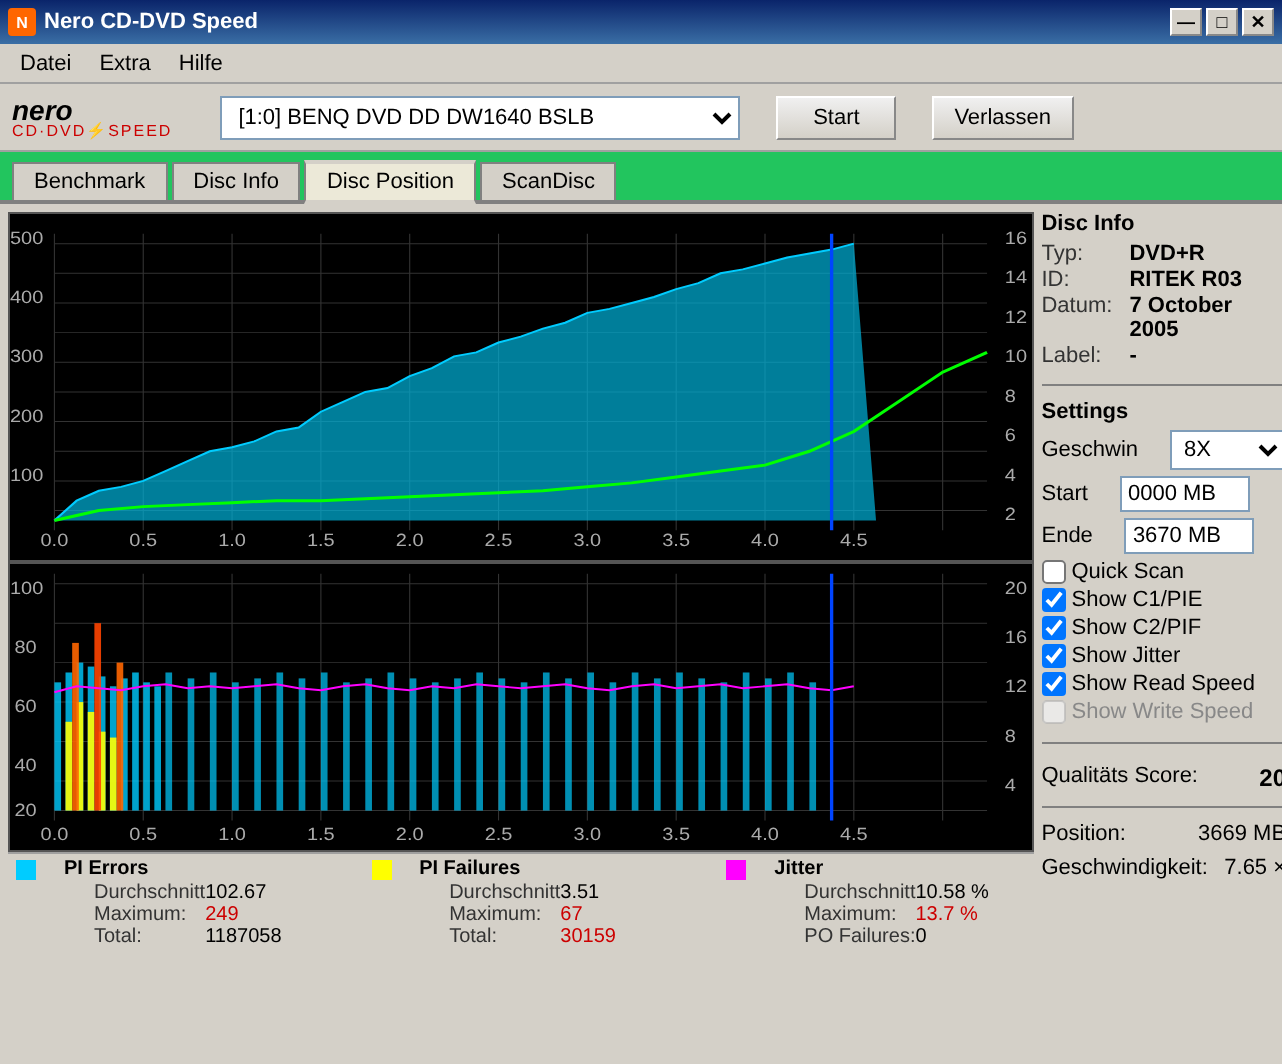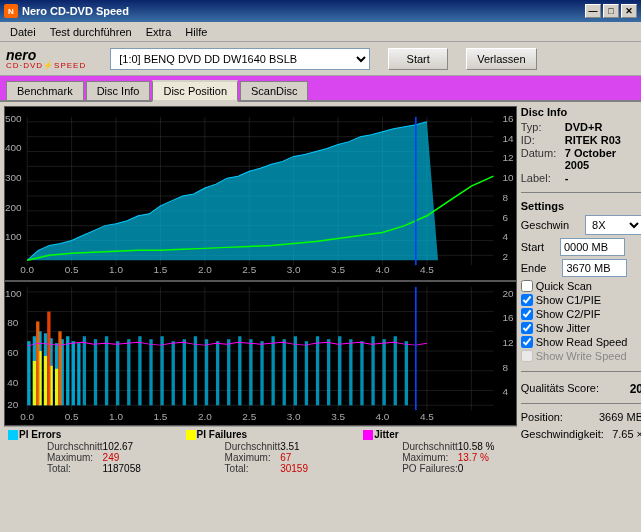--- a/index.html
+++ b/index.html
@@ -94,21 +94,21 @@
       background: linear-gradient(to bottom, #f0f0f0, #d4d0c8);
       border: 1px solid #888;
       border-top-color: #fff;
       border-left-color: #fff;
       font-size: 11px;
       cursor: pointer;
       min-width: 60px;
     }
     
     .tabs-bar {
-      background: #d946ef;
+      background: #22c55e;
       display: flex;
       align-items: flex-end;
       padding: 4px 6px 0;
       border-bottom: 2px solid #808080;
     }
     .tab {
       padding: 3px 10px;
       font-size: 11px;
       border: 1px solid #808080;
       border-bottom: none;
@@ -232,21 +232,21 @@
       font-size: 10px;
     }
     .stat-group {
       display: flex;
       flex-direction: column;
       min-width: 100px;
     }
     .stat-header {
       display: flex;
       align-items: center;
-      gap: 1px;
+      gap: 14px;
       font-weight: bold;
       margin-bottom: 1px;
     }
     .stat-color-box {
       width: 10px; height: 10px;
       display: inline-block;
     }
     .stat-row {
       display: flex;
       justify-content: space-between;
@@ -273,21 +273,20 @@
   </div>
   <div class="title-bar-buttons">
     <div class="title-btn">—</div>
     <div class="title-btn">□</div>
     <div class="title-btn">✕</div>
   </div>
 </div>
 
 <div class="menu-bar">
   <div class="menu-item">Datei</div>
-  <div class="menu-item">Test durchführen</div>
   <div class="menu-item">Extra</div>
   <div class="menu-item">Hilfe</div>
 </div>
 
 <div class="toolbar">
   <div class="nero-logo">
     <span class="nero-logo-top">nero</span>
     <span class="nero-logo-bottom">CD·DVD⚡SPEED</span>
   </div>
   <select class="drive-select">

